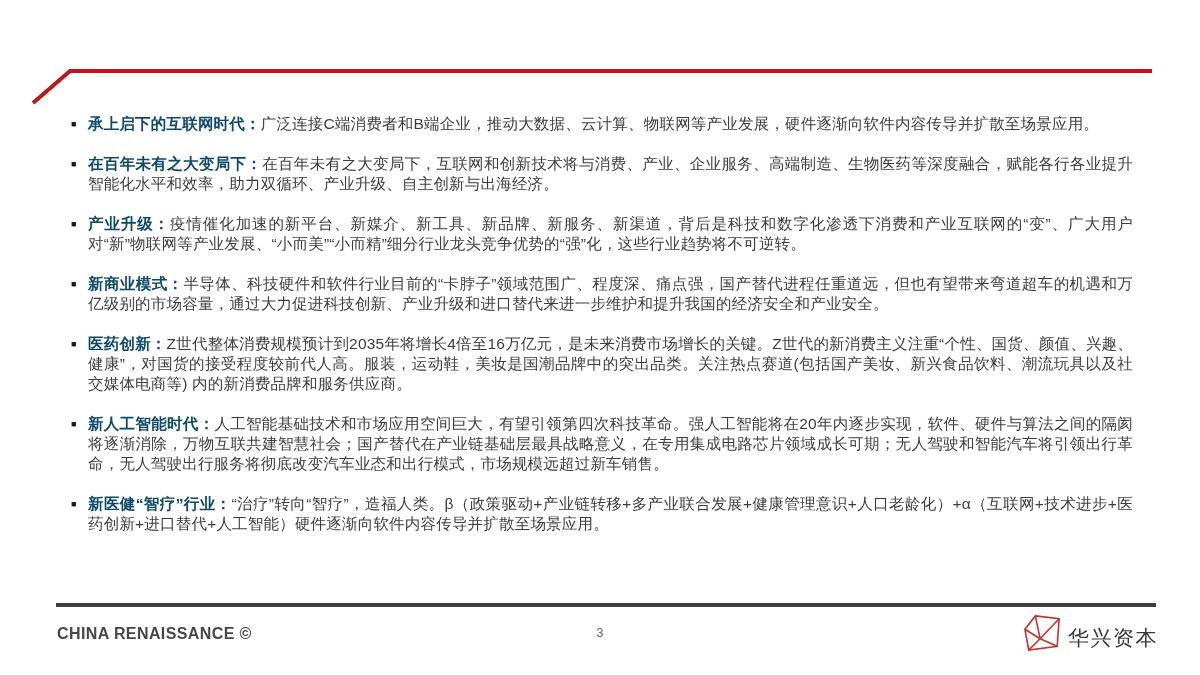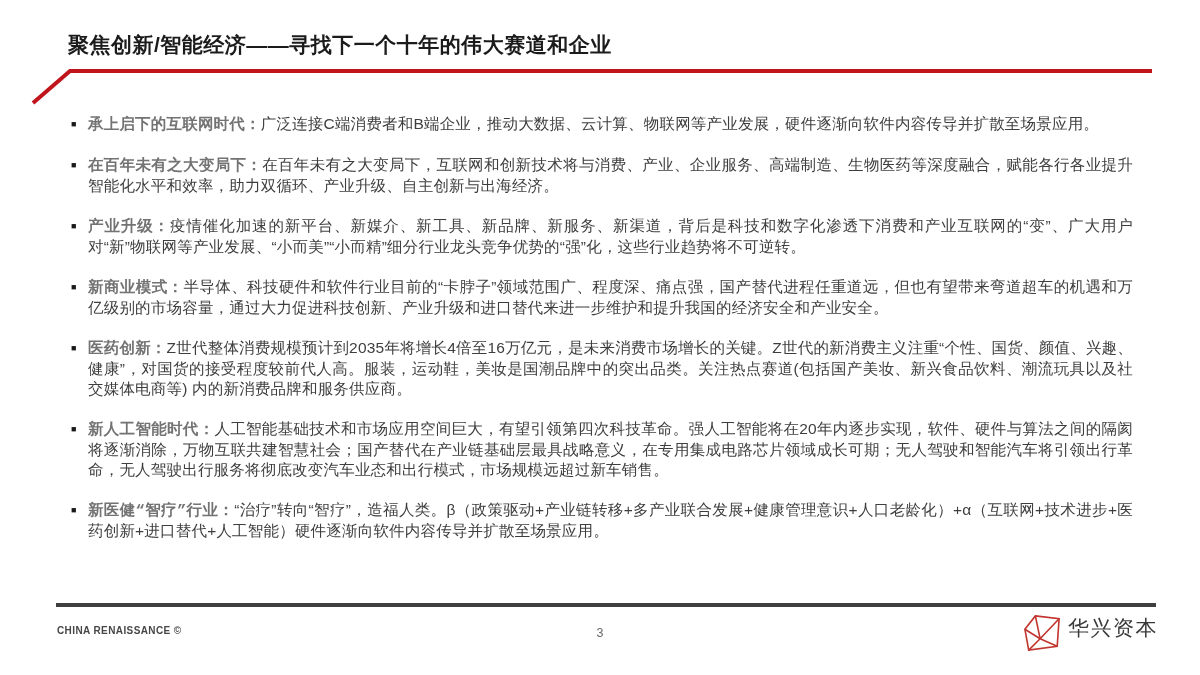--- a/index.html
+++ b/index.html
@@ -27,52 +27,51 @@
     margin-bottom: 20px;
     font-size: 15.5px; line-height: 20px; letter-spacing: 0.2px;
     color: #3e3e3e; text-align: justify;
   }
   .bullet-marker {
     flex: 0 0 17px; width: 17px;
     font-size: 9px; line-height: 20px; color: #1a1a1a;
     user-select: none;
   }
   .bullet-text { flex: 1 1 auto; }
-  .bullet-lead { font-weight: bold; color: #737373; font-family: Liberation Mono, monospace; }
+  .bullet-lead { font-weight: bold; color: #0c4a6e; }
 
   
   .footer-rule {
     position: absolute; left: 56px; top: 603px; width: 1100px; height: 4px;
     background: #3f3f3f;
   }
   .footer-copyright {
     position: absolute; left: 57px; top: 625px;
-    font-size: 10px; font-weight: bold; color: #474747; letter-spacing: 0.4px;
+    font-size: 16px; font-weight: bold; color: #474747; letter-spacing: 0.4px;
     white-space: nowrap;
   }
   .page-number {
     position: absolute; left: 0; top: 626px; width: 1200px;
     text-align: center; font-size: 12.5px; color: #6a6a6a;
   }
   .logo {
     position: absolute; top: 614px; right: 42px;
-    display: flex; align-items: flex-start; gap: 7px;
+    display: flex; align-items: flex-end; gap: 7px;
   }
   .logo-icon { width: 38px; height: 38px; display: block; }
   .logo-text {
     font-size: 21px; font-weight: 500; color: #3a3a3a; letter-spacing: 1.5px;
     white-space: nowrap;
   }
 </style>
 </head>
 <body>
 
 <div class="slide">
 
-  <h1 class="page-title">聚焦创新/智能经济——寻找下一个十年的伟大赛道和企业</h1>
 
   <svg class="accent-svg" viewBox="0 0 1200 130" aria-hidden="true">
     <polyline points="33,103 70,71 1152,71" fill="none" stroke="#C0151C" stroke-width="4"></polyline>
   </svg>
 
   <div class="content" id="bullet-list">
   <div class="bullet-item">
     <span class="bullet-marker">■</span>
     <span class="bullet-text"><b class="bullet-lead">承上启下的互联网时代：</b><span class="bullet-body">广泛连接C端消费者和B端企业，推动大数据、云计算、物联网等产业发展，硬件逐渐向软件内容传导并扩散至场景应用。</span></span>
   </div>

